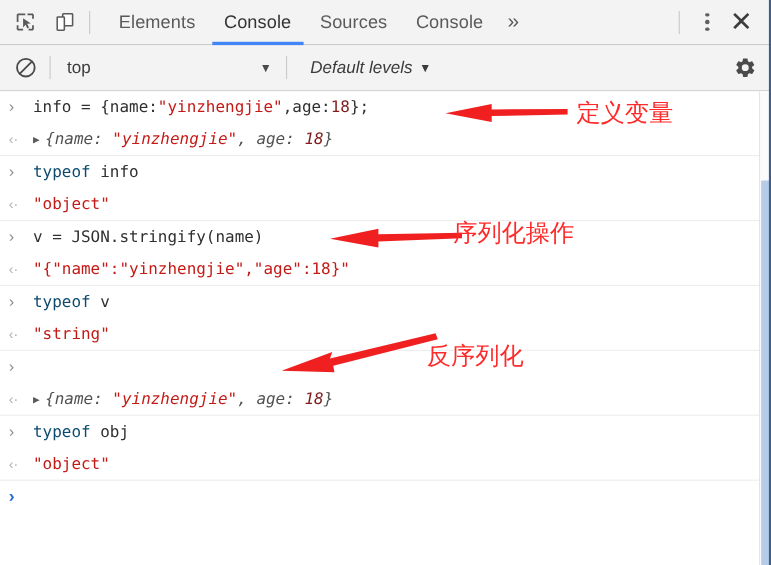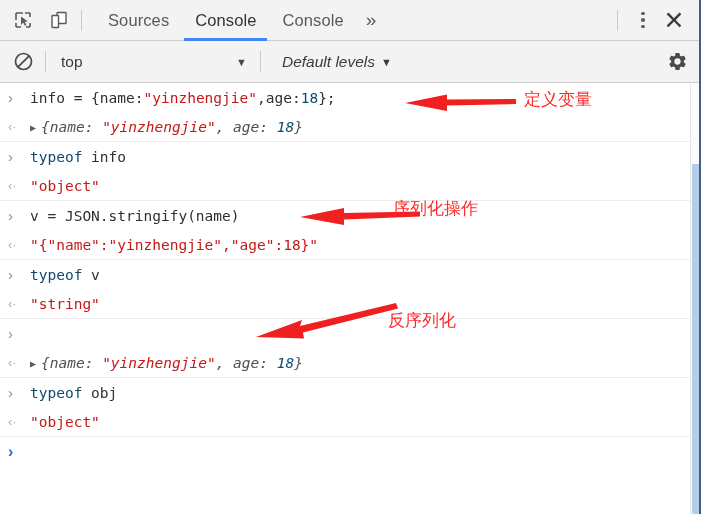--- a/index.html
+++ b/index.html
@@ -221,21 +221,21 @@
     line-height: 1;
     display: flex;
     align-items: center;
   }
   .row.input .gutter { color: #8e8e8e; }
   .row.output .gutter { color: #b4b4b4; font-size: 13px; }
   .row.prompt .gutter { color: #2a6bd6; font-weight: bold; font-size: 16px; }
   .code { color: #303030; }
   .kw  { color: #0c4a6e; }
   .str { color: #c41a16; }
-  .num { color: #0c4a6e; }
+  .num { color: #7f1d1d; }
   .row.output .code { font-style: normal; }
   .objline { font-style: italic; color: #505050; }
   .objline .str { font-style: italic; }
   .objline .num { font-style: italic; }
   .tri {
     display: inline-block;
     color: #5a5a5a;
     font-size: 10px;
     margin-right: 5px;
     font-style: normal;
@@ -271,21 +271,21 @@
   
   .overlay {
     position: absolute;
     left: 0; top: 0;
     width: 701px; height: 514px;
     pointer-events: none;
   }
   .anno-text {
     position: absolute;
     color: #ff2a2a;
-    font-size: 17px;
+    font-size: 22px;
     font-family: "DejaVu Sans", sans-serif;
     white-space: nowrap;
   }
 </style>
 </head>
 <body>
 
 <div class="devtools">
 
   <div class="tabbar">
@@ -298,22 +298,23 @@
       </div>
       <div class="tb-icon">
         <svg width="20" height="20" viewBox="0 0 20 20">
           <rect x="8" y="2.5" width="9" height="11" rx="0.6" stroke="#5a5a5a" stroke-width="1.4" fill="#ffffff"></rect>
           <rect x="3" y="5.5" width="6.5" height="12" rx="0.6" stroke="#5a5a5a" stroke-width="1.4" fill="#ffffff"></rect>
         </svg>
       </div>
     </div>
     <div class="vsep"></div>
     <div class="tabs">
+      <div class="tab">Elements</div>
+      <div class="tab active">Console</div>
       <div class="tab">Sources</div>
-      <div class="tab active">Console</div>
       <div class="tab">Console</div>
       <div class="tab more">»</div>
     </div>
     <div class="tabbar-right">
       <div class="vsep"></div>
       <div class="kebab">
         <span></span>
         <span></span>
         <span></span>
       </div>
@@ -432,15 +433,15 @@
 
   <path d="M405,103 L447,94.5 L447,99.5 L516,99 L516,104 L447,105.5 L447,111 Z" fill="#f02020"></path>
 
   <path d="M300,217 L344,208 L344,213 L420,211.5 L420,216.5 L344,219.5 L344,225 Z" fill="#f02020"></path>
 
   <path d="M256,337 L302,320 L300,326 L396,303 L398,308.5 L303,332.5 L304,338.5 Z" fill="#f02020"></path>
 </svg>
 
 <div class="overlay">
   <div class="anno-text" style="left:524px; top:88px;">定义变量</div>
-  <div class="anno-text" style="left:393px; top:197px;">序列化操作</div>
+  <div class="anno-text" style="left:412px; top:197px;">序列化操作</div>
   <div class="anno-text" style="left:358px; top:309px;margin-left:30px;">反序列化</div>
 </div>
 
 </body></html>

